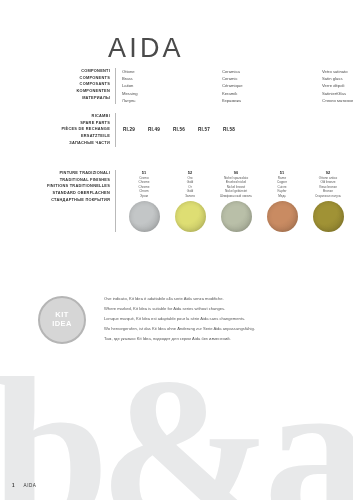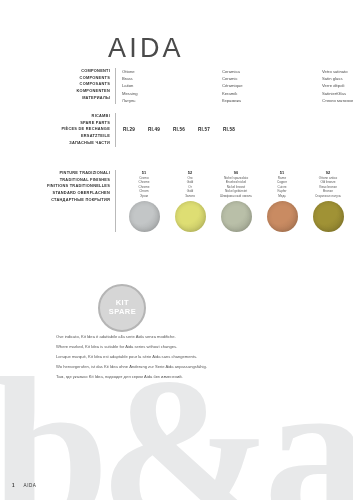--- a/index.html
+++ b/index.html
@@ -56,21 +56,21 @@
   .fin{width:40px;display:flex;flex-direction:column;align-items:center;}
   .fin-code{font-size:3.9px;font-weight:700;color:#1f1f1f;margin-bottom:.5px;}
   .fin-names{font-size:3.1px;line-height:1.5;color:#5a5a5a;text-align:center;}
   .fin-names div{white-space:nowrap;}
   .swatch{
     width:31px;height:31px;border-radius:50%;margin-top:2.5px;
     box-shadow:inset 0 0 5px rgba(0,0,0,.17);
   }
 
   
-  #kitidea{position:absolute;left:38px;top:284px;display:flex;align-items:center;z-index:2;flex-direction:column;}
+  #kitidea{position:absolute;left:38px;top:294px;display:flex;align-items:flex-end;z-index:2;}
   .kit-badge{
     width:44px;height:44px;border-radius:50%;
     border:2px solid #b5b5b5;background:#d6d6d6;
     display:flex;flex-direction:column;align-items:center;justify-content:center;
     color:#ffffff;font-size:7.5px;font-weight:700;line-height:1.15;letter-spacing:.4px;
   }
   .kit-text{padding-left:18px;font-size:4.1px;line-height:2.45;color:#555;}
   .kit-text div{white-space:nowrap;}
 
   
@@ -209,21 +209,21 @@
         </div>
         <div class="swatch" style="background: radial-gradient(circle at 34% 30%, rgb(160, 146, 53), rgb(160, 146, 53) 45%, rgba(0, 0, 0, 0.18)), rgb(160, 146, 53); background-blend-mode: normal;"></div>
       </div>
 
     </div>
   </div>
 
   <div id="kitidea">
     <div class="kit-badge">
       <span>KIT</span>
-      <span>SPARE</span>
+      <span>IDEA</span>
     </div>
     <div class="kit-text">
       <div>Ove indicato, Kit Idea è adattabile alla serie Aida senza modifiche.</div>
       <div>Where marked, Kit Idea is suitable for Aida series without changes.</div>
       <div>Lorsque marqué, Kit Idea est adaptable pour la série Aida sans changements.</div>
       <div>Wo hervorgerufen, ist das Kit Idea ohne Änderung zur Serie Aida anpassungsfähig.</div>
       <div>Там, где указано Kit Idea, подходит для серии Aida без изменений.</div>
     </div>
   </div>
 

